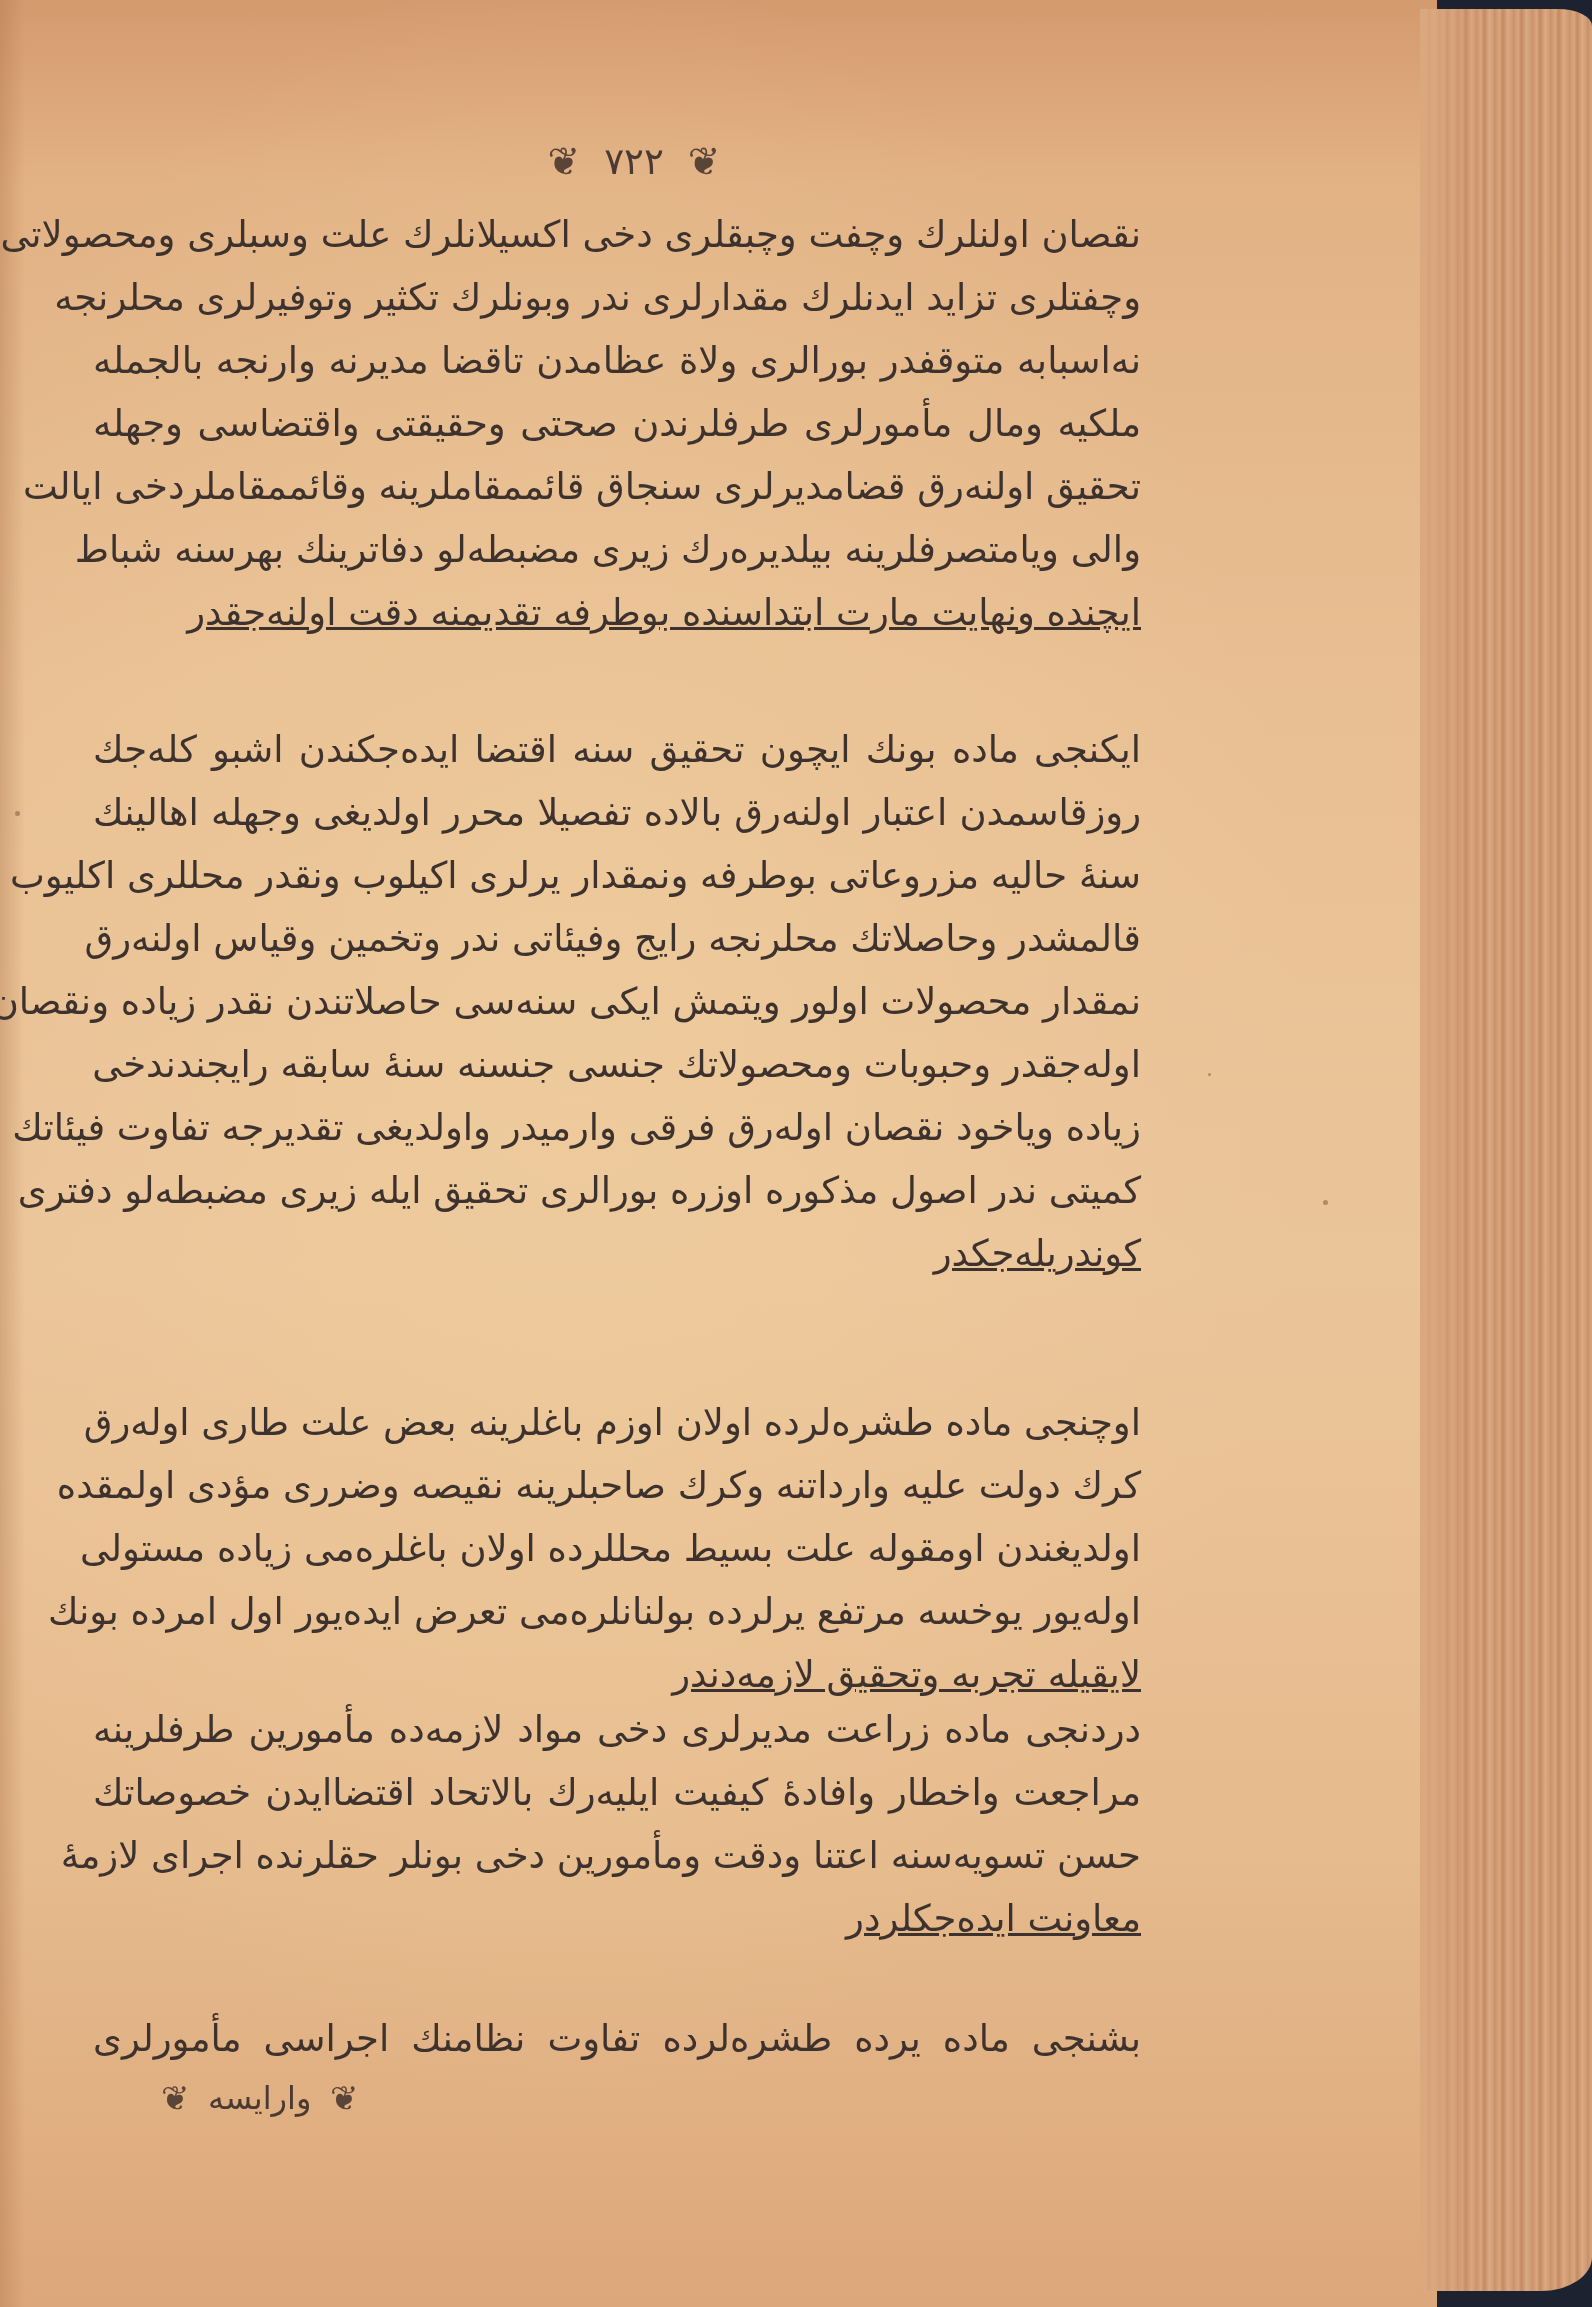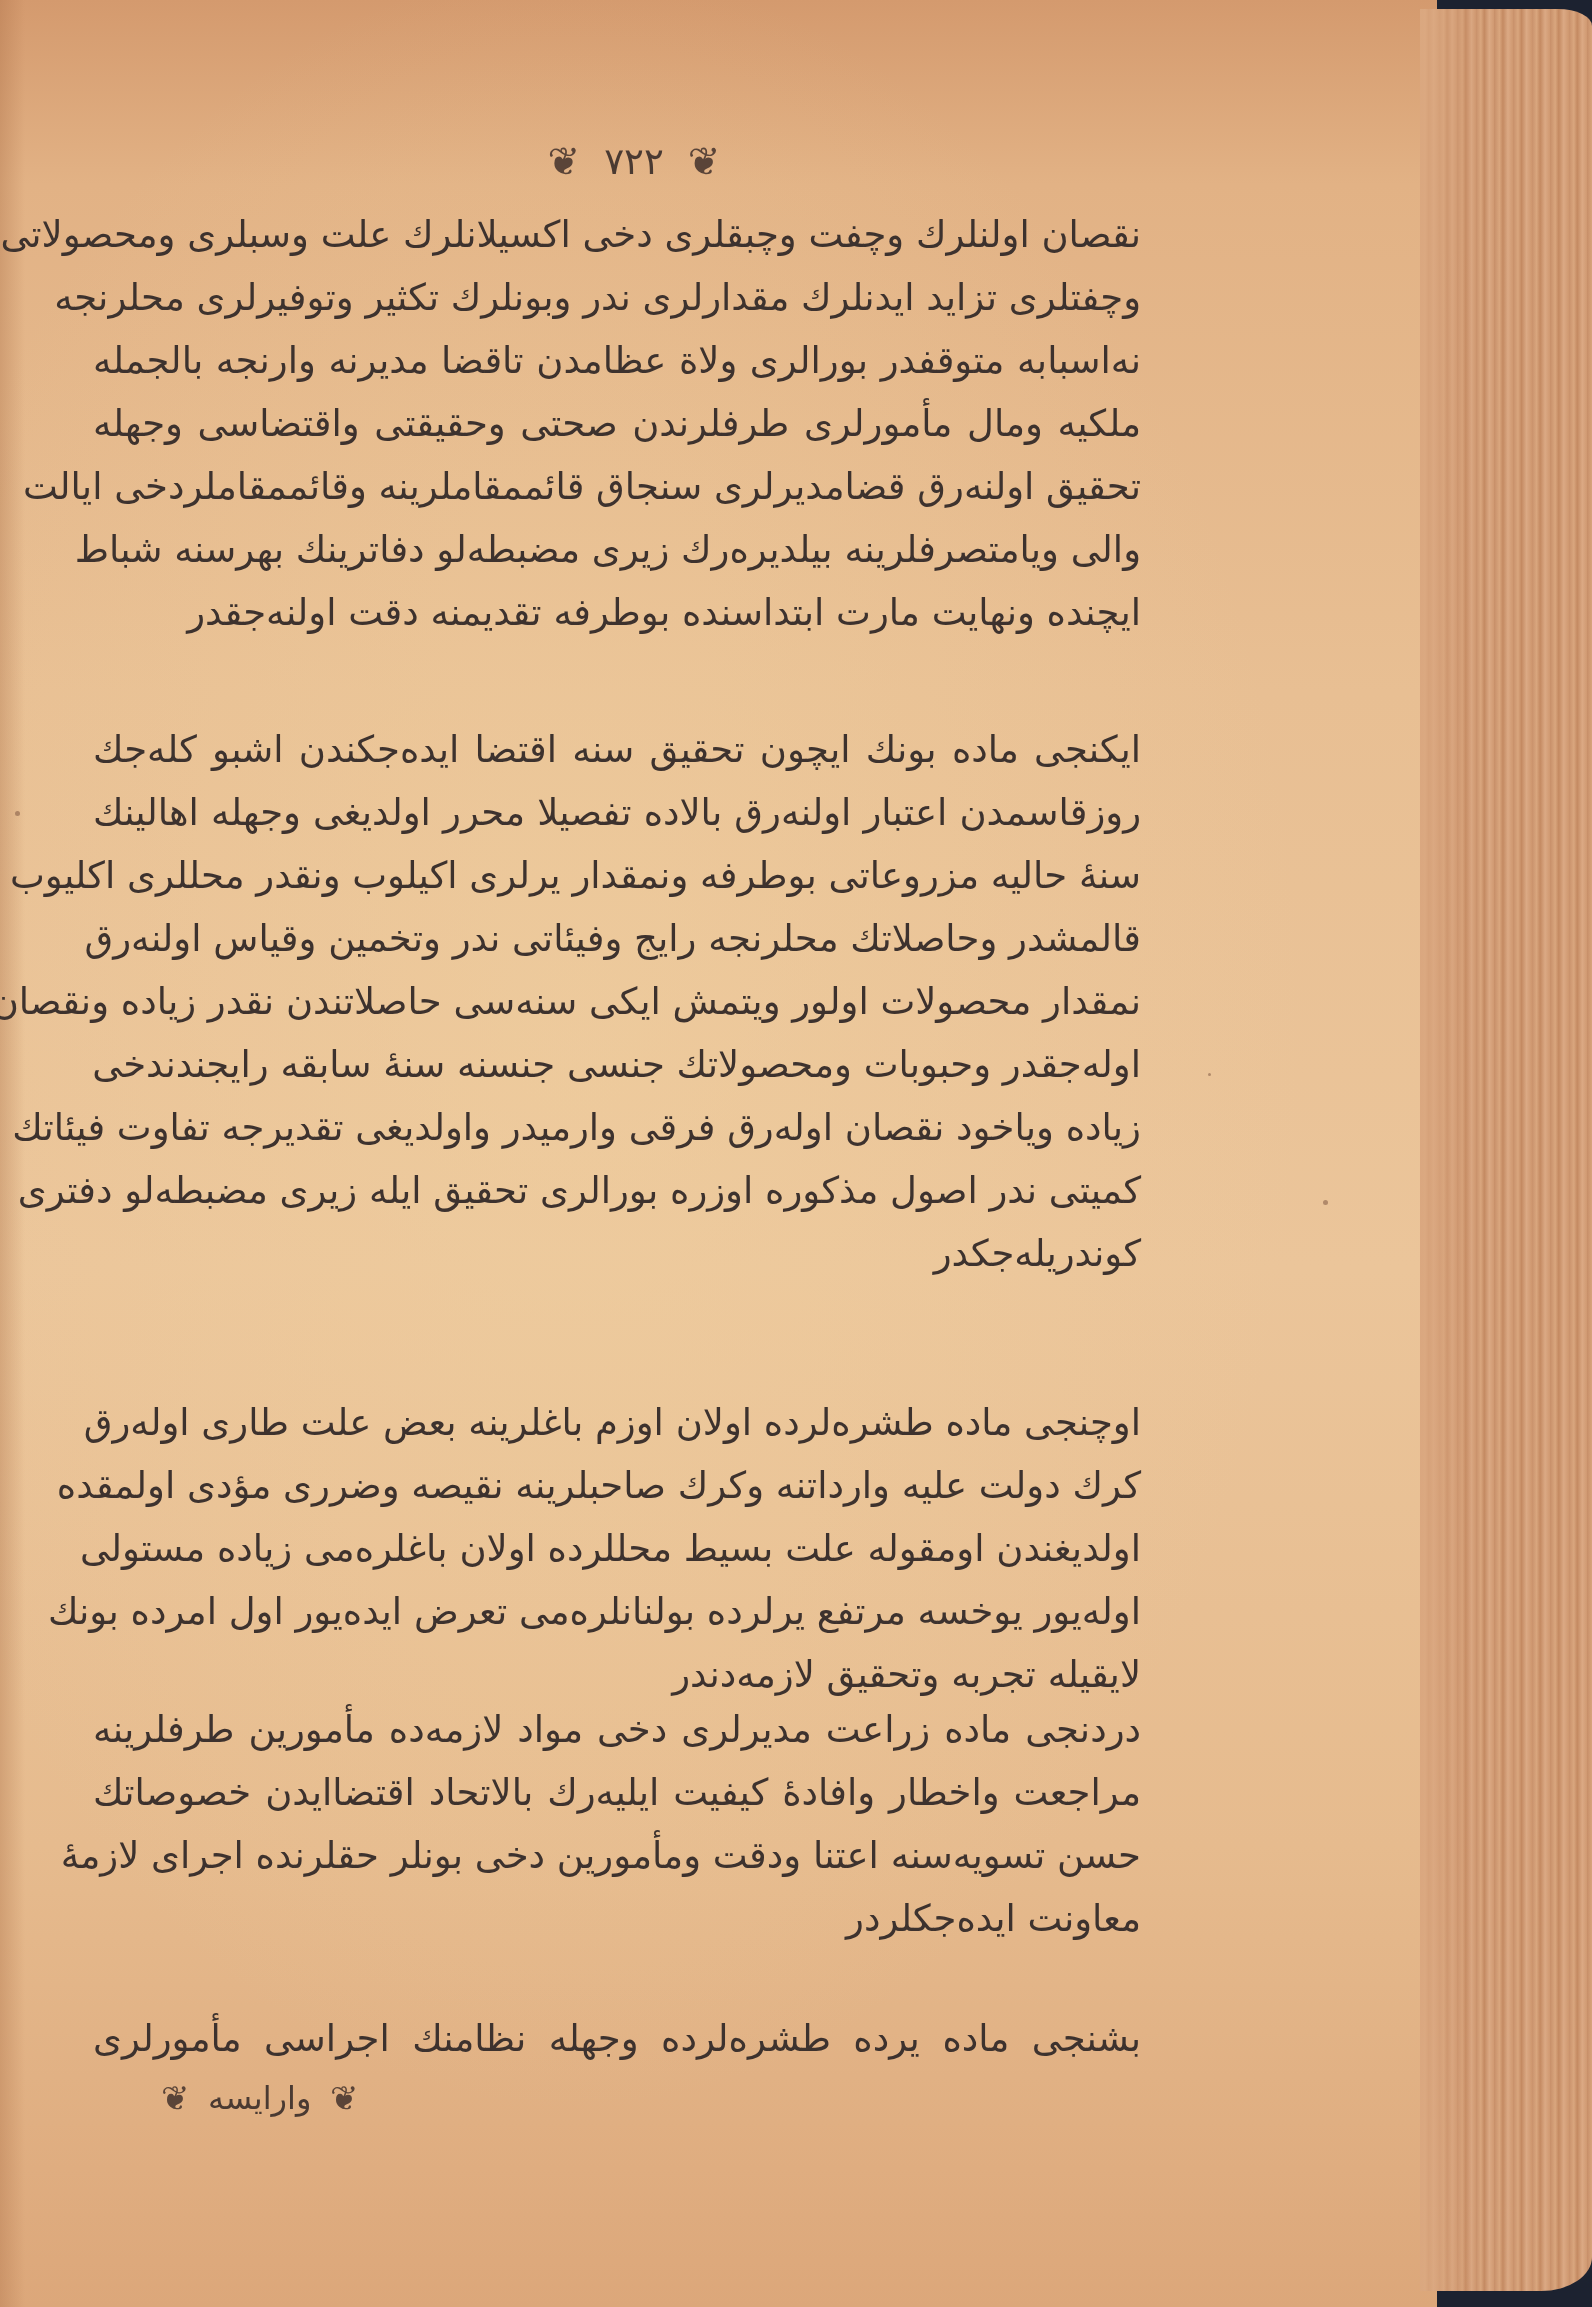--- a/index.html
+++ b/index.html
@@ -90,20 +90,21 @@
     }
     .line {
       display: block;
       white-space: nowrap;
       text-align: justify;
       text-align-last: justify;
       height: 63px;
     }
     .line.last {
       text-align-last: right;
+      text-decoration: underline;
     }
     .para-1 { top: 203px; }
     .para-2 { top: 718px; }
     .para-3 { top: 1391px; }
     .para-4 { top: 1698px; }
     .para-5 { top: 2007px; }
     .catchword {
       position: absolute;
       left: 161px;
       top: 2079px;
@@ -169,21 +170,21 @@
     </div>
 
     <div class="text-block para-4">
       <span class="line">دردنجی ماده    زراعت مدیرلری دخی مواد لازمه‌ده مأمورین طرفلرینه</span>
       <span class="line">مراجعت واخطار وافادهٔ کیفیت ایلیه‌رك بالاتحاد اقتضاایدن خصوصاتك</span>
       <span class="line">حسن تسویه‌سنه اعتنا ودقت ومأمورین دخی بونلر حقلرنده اجرای لازمهٔ</span>
       <span class="line last">معاونت ایده‌جکلردر</span>
     </div>
 
     <div class="text-block para-5">
-      <span class="line">بشنجی ماده    یرده طشره‌لرده وجهله نظامنك اجراسی مأمورلری</span>
+      <span class="line">بشنجی ماده    یرده طشره‌لرده تفاوت نظامنك اجراسی مأمورلری</span>
     </div>
 
     <div class="catchword">
       <span class="ornament">❦</span>
       <span style="direction:rtl;">وارایسه</span>
       <span class="ornament">❦</span>
     </div>
   </div>
 
   <div class="page-edges"></div>

